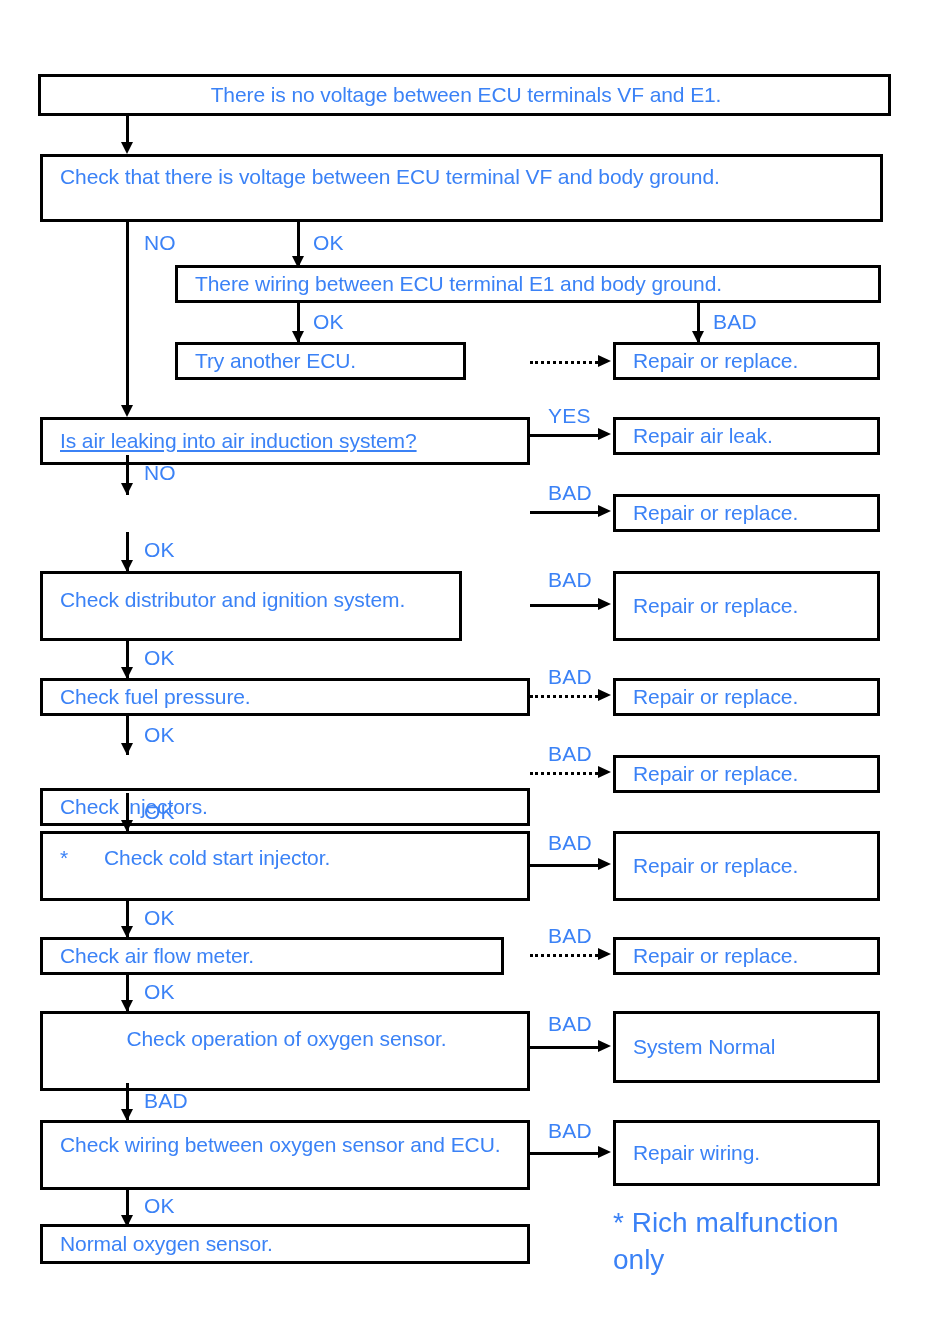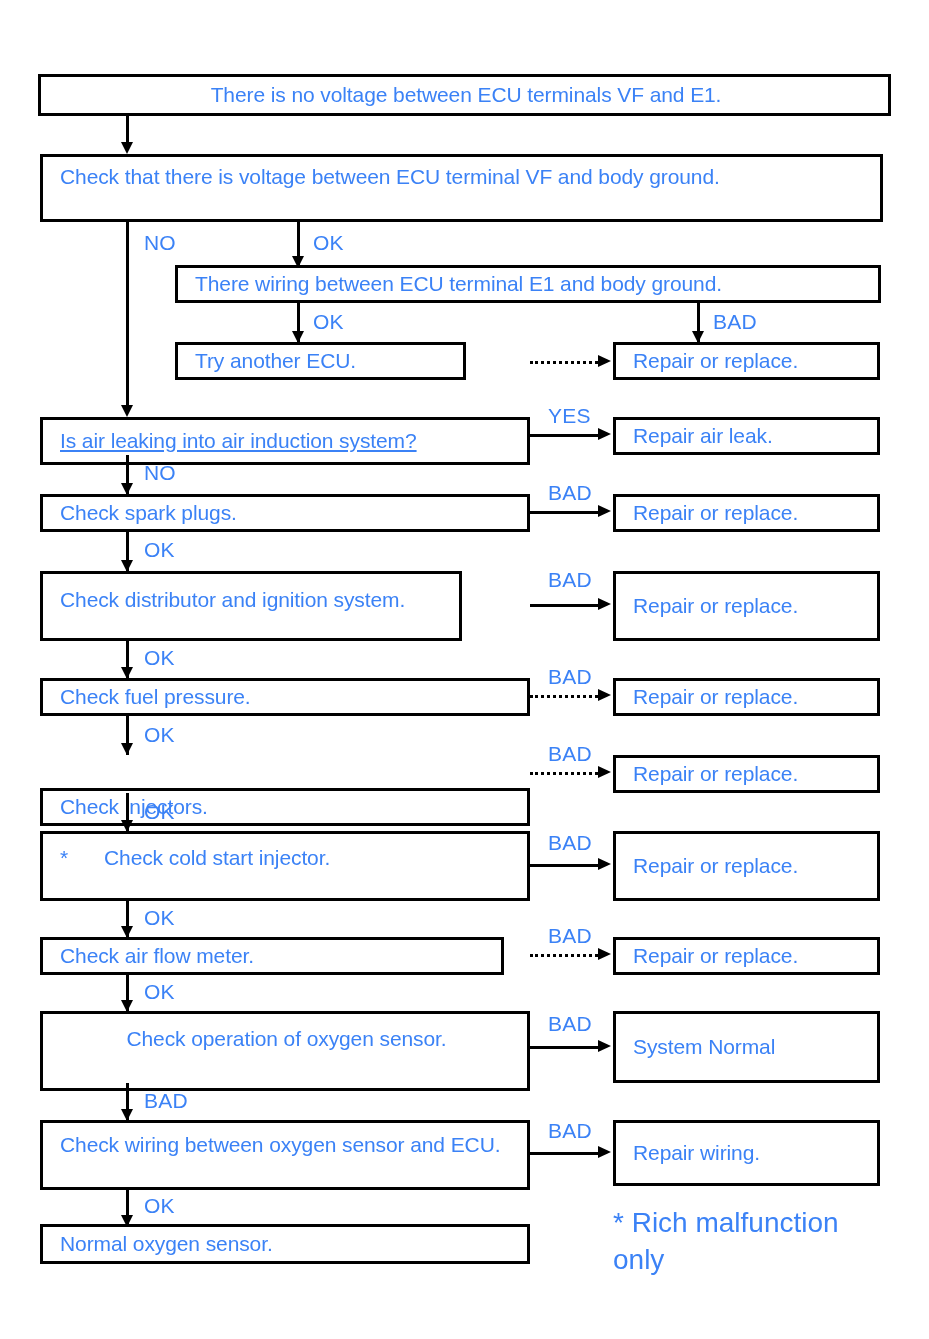--- a/index.html
+++ b/index.html
@@ -142,23 +142,20 @@
   <div class="label" style="left:548px; top:404px;">YES</div>
 
   <div class="box vmid" style="left:613px; top:417px; width:267px; height:38px;">
     <span>Repair air leak.</span>
   </div>
 
   <div class="vline" style="left:126px; top:455px; height:40px;"></div>
   <div class="arrow-down" style="left:121px; top:483px;"></div>
   <div class="label" style="left:144px; top:461px;">NO</div>
 
-  <div class="box vmid" style="left:40px; top:494px; width:490px; height:38px;">
-    <span>Check spark plugs.</span>
-  </div>
 
   <div class="hline" style="left:530px; top:511px; width:68px;"></div>
   <div class="arrow-right" style="left:598px; top:505px;"></div>
   <div class="label" style="left:548px; top:481px;">BAD</div>
 
   <div class="box vmid" style="left:613px; top:494px; width:267px; height:38px;">
     <span>Repair or replace.</span>
   </div>
 
   <div class="vline" style="left:126px; top:532px; height:40px;"></div>

